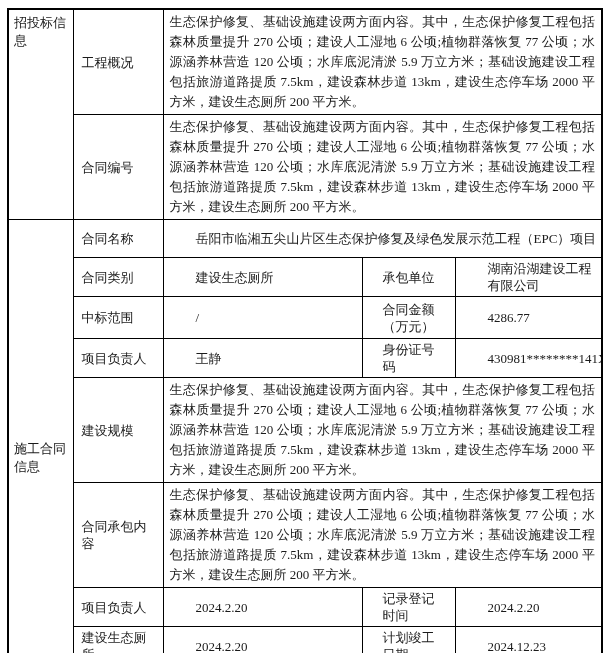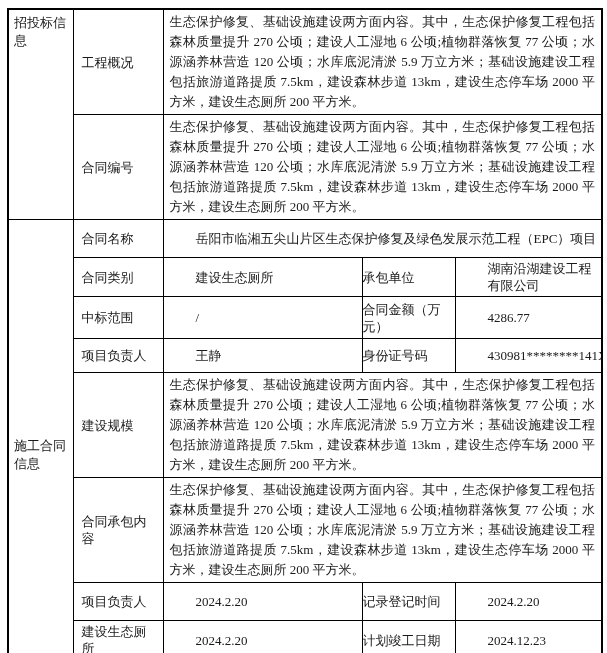--- a/index.html
+++ b/index.html
@@ -24,21 +24,21 @@
     vertical-align: middle;
     overflow: hidden;
     line-height: 17px;
   }
   td.section-cell {
     padding: 4px 5px;
     line-height: 18px;
   }
   td.section-top { vertical-align: top; }
   td.label-cell { padding: 2px 8px; line-height: 17px; }
-  td.label-narrow { padding: 2px 0; }
+  td.label-narrow { padding: 2px 20px; }
   td.para-cell {
     text-align: left;
     vertical-align: top;
     padding: 2px 6px;
     line-height: 20px;
     text-align: justify;
   }
   td.value-cell { line-height: 17px; padding-left: 32px; }
 </style>
 </head>

